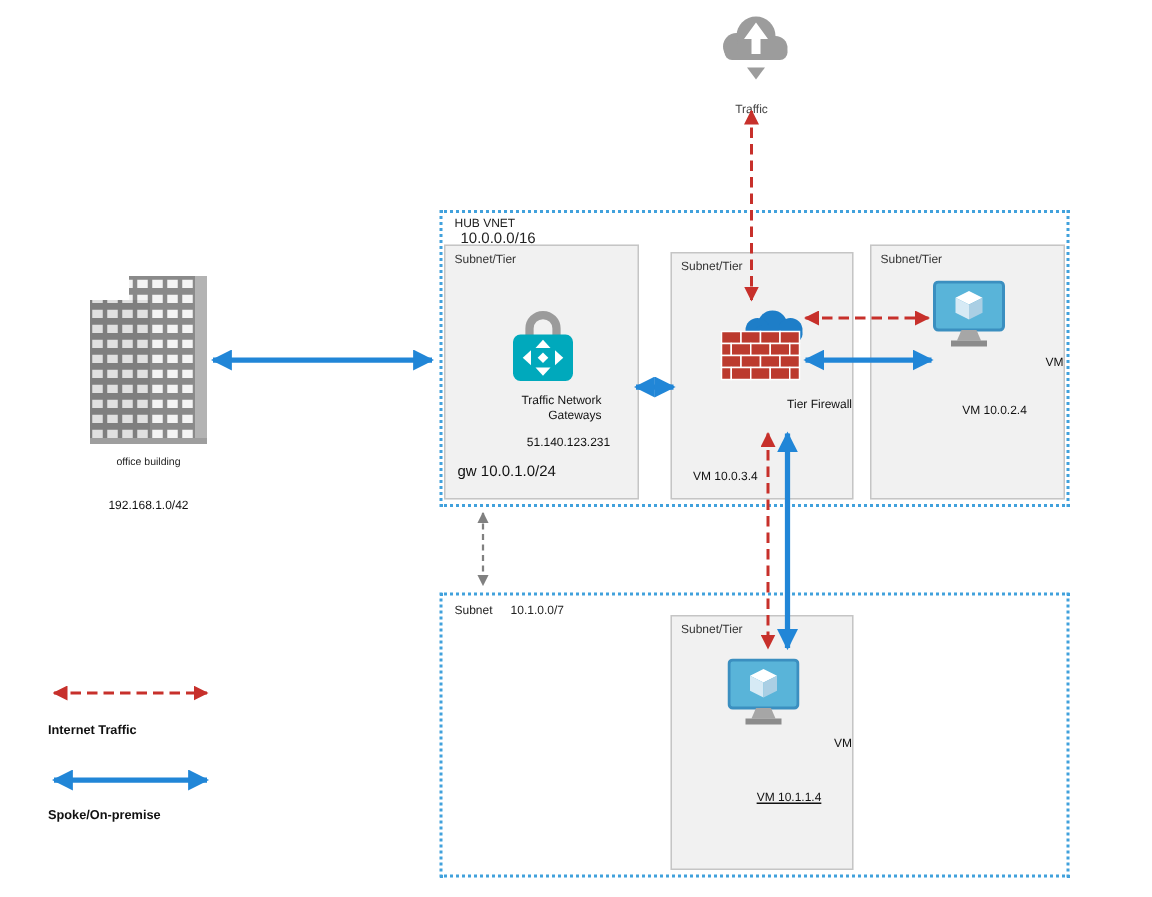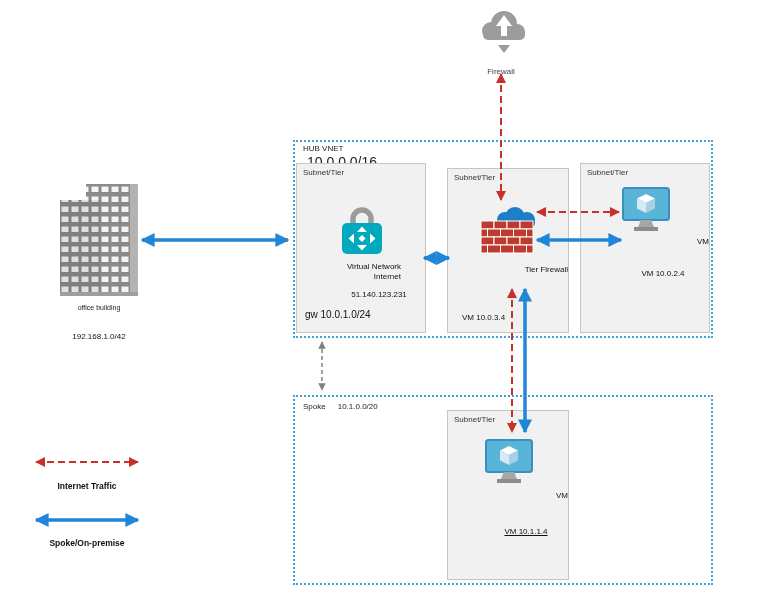--- a/index.html
+++ b/index.html
@@ -3,37 +3,37 @@
 <meta charset="utf-8">
 <style>
   * { margin:0; padding:0; box-sizing:border-box; }
   html,body { background:#ffffff; }
   body { font-family:"Liberation Sans","DejaVu Sans",sans-serif; color:#111; }
   .canvas { position:relative; width:768px; height:598px; background:#fff; overflow:hidden; }
   .abs { position:absolute; }
 
   .vnet { position:absolute; border:2px dotted var(--vnet-border,#41a1dc); }
   .vnet-title { position:absolute; top:2px; left:8px; font-size:8px; color:#222; white-space:nowrap; }
-  .vnet-cidr  { position:absolute; top:12px; left:12px; font-size:14px; color:#222; white-space:nowrap; }
+  .vnet-cidr  { position:absolute; top:12px; left:12px; font-size:10px; color:#222; white-space:nowrap; }
   .vnet-titleline { position:absolute; top:5px; left:8px; font-size:8px; color:#222; white-space:nowrap; display:flex; gap:12px; }
 
   .subnet { position:absolute; background:var(--subnet-fill,#f1f1f1); border:1px solid var(--subnet-border,#c5c5c5); }
   .subnet-label { position:absolute; top:4px; left:6px; font-size:8px; color:#333; white-space:nowrap; }
 
   .node-name { position:absolute; left:0; right:0; text-align:right; font-size:8px; line-height:1.3; color:#111; }
   .node-name.narrow { left:24px; right:24px; }
   .node-sub  { position:absolute; left:0; right:0; text-align:center; font-size:8px; color:#111;padding-left:36px; }
   .corner-note { position:absolute; left:8px; bottom:12px; font-size:10px; color:#111; white-space:nowrap; }
   .note-left { position:absolute; font-size:8px; color:#111; white-space:nowrap; }
 
   .caption { margin-top:3px; text-align:center; font-size:8px; color:#444; }
   .building-label { text-align:center; font-size:7px; color:#222; margin-top:2px; }
   .cidr-label { position:absolute; text-align:center; font-size:8px; color:#111; }
 
-  .legend-label { position:absolute; text-align:center; font-size:8.5px; font-weight:bold; color:#111; }
+  .legend-label { position:absolute; text-align:left; font-size:8.5px; font-weight:bold; color:#111; }
 
   .overlay { position:absolute; left:0; top:0; z-index:20; pointer-events:none; }
 
   
   .l-red  { stroke:var(--internet-traffic,#c7302b); stroke-width:2; stroke-dasharray:7 4; fill:none; }
   .l-blue { stroke:var(--azure-onpremise,#2186d7); stroke-width:3.5; fill:none; }
   .l-gray { stroke:var(--inter-vnet-link,#808080); stroke-width:1.5; stroke-dasharray:4 3; fill:none; }
   .fill-red  { fill:var(--internet-traffic,#c7302b); }
   .fill-blue { fill:var(--azure-onpremise,#2186d7); }
   .fill-gray { fill:var(--inter-vnet-link,#808080); }
@@ -52,40 +52,40 @@
 
   <div class="abs" style="left:474px; top:8px; width:54px;">
     <svg width="54" height="52" viewBox="0 0 54 52">
       <circle class="graycloud" cx="17" cy="23" r="9"></circle>
       <circle class="graycloud" cx="30" cy="16" r="13"></circle>
       <circle class="graycloud" cx="43" cy="24" r="8"></circle>
       <rect class="graycloud" x="9" y="21" width="42" height="11" rx="5"></rect>
       <polygon points="30,7 38,18 33,18 33,28 27,28 27,18 22,18" fill="#ffffff"></polygon>
       <polygon class="graycloud" points="24,37 36,37 30,45"></polygon>
     </svg>
-    <div class="caption">Firewall</div>
+    <div class="caption">Traffic</div>
   </div>
 
   <div class="vnet" style="left:293px; top:140px; width:420px; height:198px;">
     <div class="vnet-title">HUB VNET</div>
     <div class="vnet-cidr">10.0.0.0/16</div>
   </div>
 
   <div class="subnet" style="left:296px; top:163px; width:130px; height:170px;">
     <div class="subnet-label">Subnet/Tier</div>
     <svg class="abs" style="left:41px; top:40px;" width="48" height="52" viewBox="0 0 48 52">
       <path d="M15,21 v-6 a9,9 0 0 1 18,0 v6" fill="none" stroke="#9b9b9b" stroke-width="5.5"></path>
       <rect class="gwbody" x="4" y="19" width="40" height="31" rx="5"></rect>
       <polygon points="24,22.5 29,28 19,28" fill="#fff"></polygon>
       <polygon points="24,46.5 29,41 19,41" fill="#fff"></polygon>
       <polygon points="10.5,34.5 16,29.5 16,39.5" fill="#fff"></polygon>
       <polygon points="37.5,34.5 32,29.5 32,39.5" fill="#fff"></polygon>
       <rect x="21.5" y="32" width="5" height="5" fill="#fff" transform="rotate(45 24 34.5)"></rect>
     </svg>
-    <div class="node-name narrow" style="top:98px;">Virtual Network Internet</div>
+    <div class="node-name narrow" style="top:98px;">Traffic Network Gateways</div>
     <div class="node-sub" style="top:126px;">51.140.123.231</div>
     <div class="corner-note">gw 10.0.1.0/24</div>
   </div>
 
   <div class="subnet" style="left:447px; top:168px; width:122px; height:165px;">
     <div class="subnet-label">Subnet/Tier</div>
     <svg class="abs" style="left:31px; top:36px;" width="60" height="52" viewBox="0 0 60 52">
       <g>
         <circle class="azcloud" cx="36" cy="12" r="10"></circle>
         <circle class="azcloud" cx="48" cy="15" r="8"></circle>
@@ -126,22 +126,22 @@
       <polygon points="33,11.5 24,16 24,26 33,21.5" fill="#aacfe4"></polygon>
       <polygon points="19,33 29,33 32,40 16,40" fill="#a6a6a6"></polygon>
       <rect x="12" y="40" width="24" height="4" fill="#8c8c8c"></rect>
     </svg>
     <div class="node-name" style="top:73px;">VM</div>
     <div class="node-sub" style="top:105px;">VM 10.0.2.4</div>
   </div>
 
   <div class="vnet" style="left:293px; top:395px; width:420px; height:190px;">
     <div class="vnet-titleline">
-      <span>Spoke</span>
-      <span>10.1.0.0/20</span>
+      <span>Subnet</span>
+      <span>10.1.0.0/7</span>
     </div>
   </div>
 
   <div class="subnet" style="left:447px; top:410px; width:122px; height:170px;">
     <div class="subnet-label">Subnet/Tier</div>
     <svg class="abs" style="left:37px; top:28px;" width="48" height="46" viewBox="0 0 48 46">
       <rect class="vmscreen" x="1" y="1" width="46" height="32" rx="2.5"></rect>
       <polygon points="24,7 33,11.5 24,16 15,11.5" fill="#ffffff"></polygon>
       <polygon points="15,11.5 24,16 24,26 15,21.5" fill="#d6eaf5"></polygon>
       <polygon points="33,11.5 24,16 24,26 33,21.5" fill="#aacfe4"></polygon>

